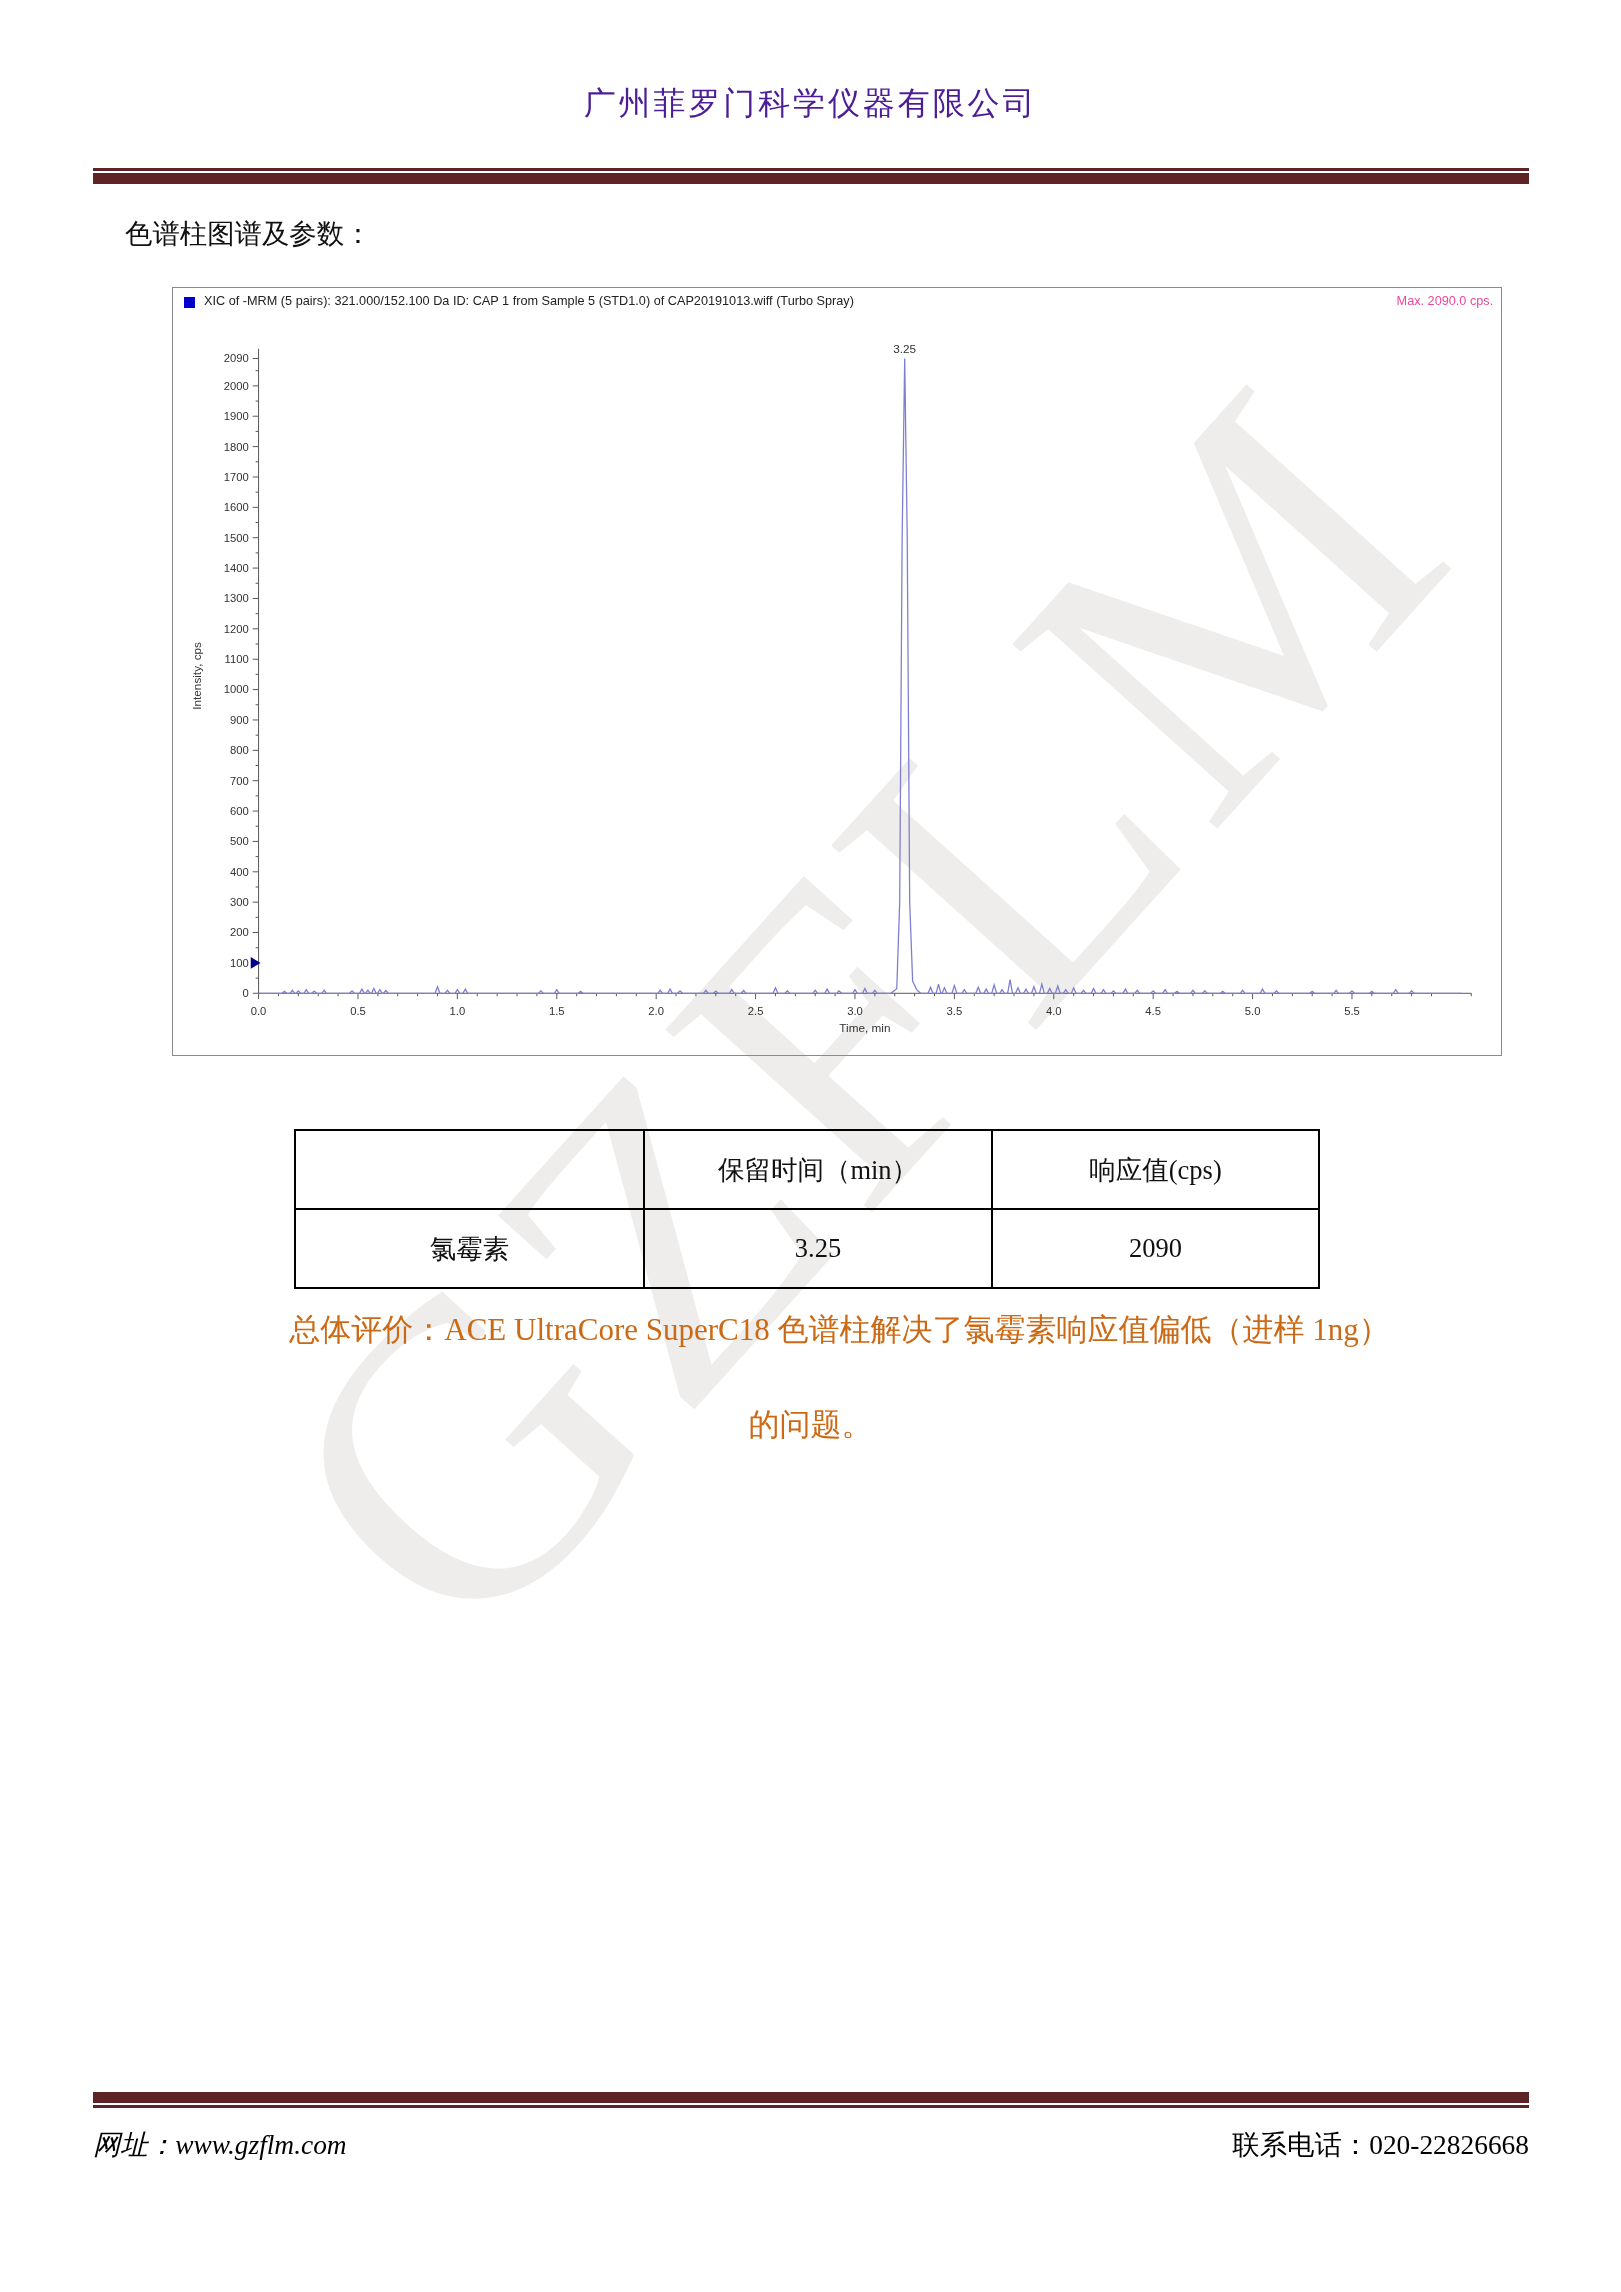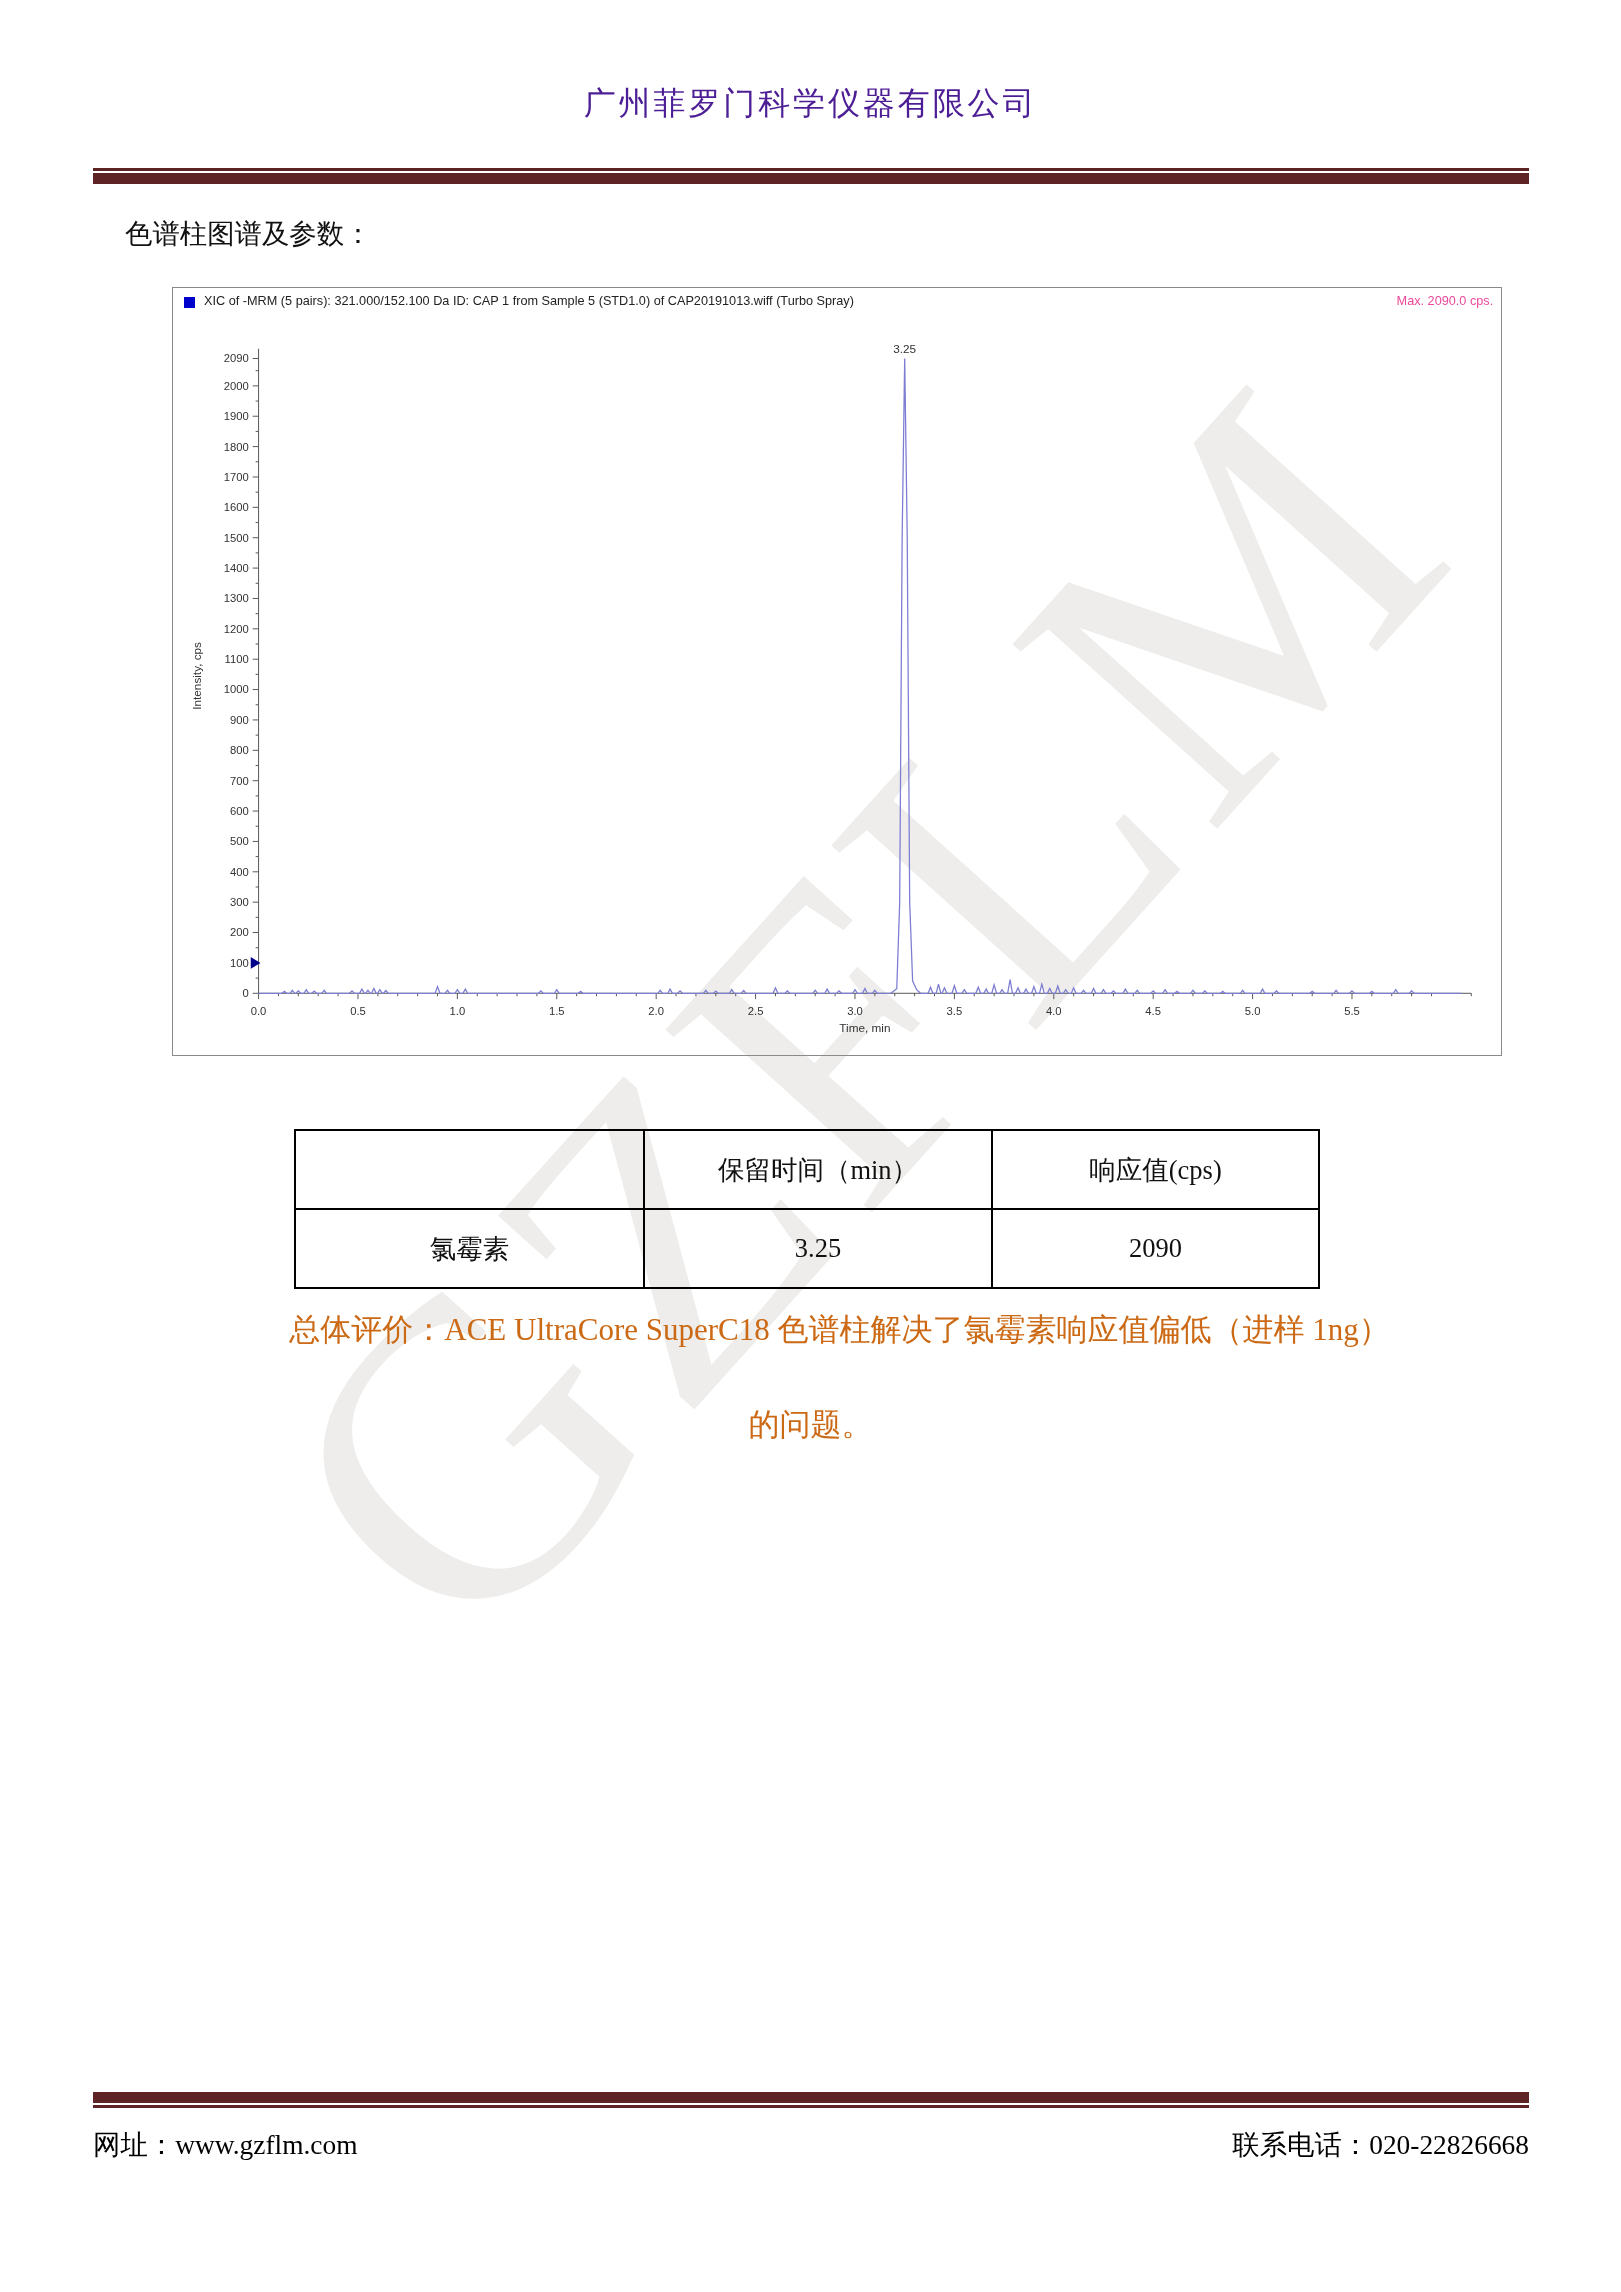--- a/index.html
+++ b/index.html
@@ -41,21 +41,21 @@
     position:absolute;z-index:2;top:1129px;left:294px;
     border-collapse:collapse;table-layout:fixed;
     font-size:26.5px;text-align:center;background:transparent;
   }
   table.results td{border:2px solid #000;height:45px;padding:16px;}
   .eval-line{left:0;width:100%;text-align:center;font-size:31px;}
   .eval-line1{top:1309px;margin-left:29px;}
   .eval-line2{top:1404px;}
   .attribution{top:1588px;left:0;width:100%;text-align:center;font-size:27.4px;color:#141414;}
   .footer-text{top:2127px;font-size:27.4px;color:#000;}
-  .footer-left{left:93px;}
+  .footer-left{left:93px;font-style:italic;}
   .footer-right{right:92px;}
 </style>
 </head>
 <body>
 
 <div class="page">
 
   <div class="watermark">GZFLM</div>
 
   <div class="abs company-title">广州菲罗门科学仪器有限公司</div>

